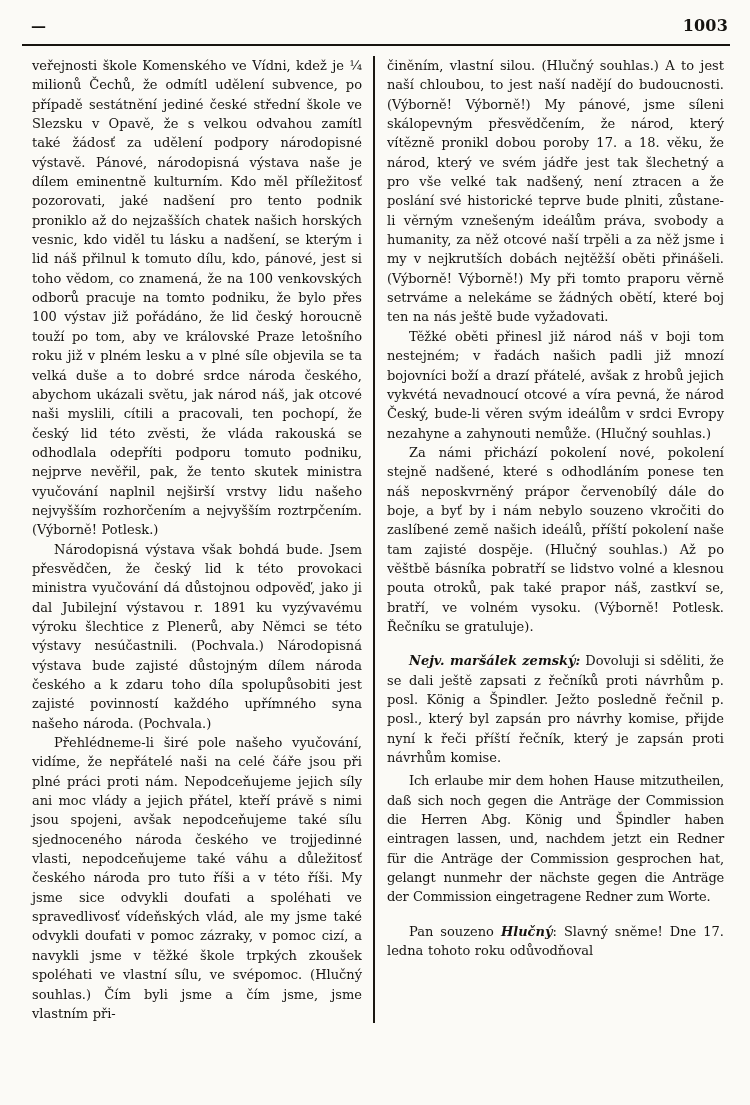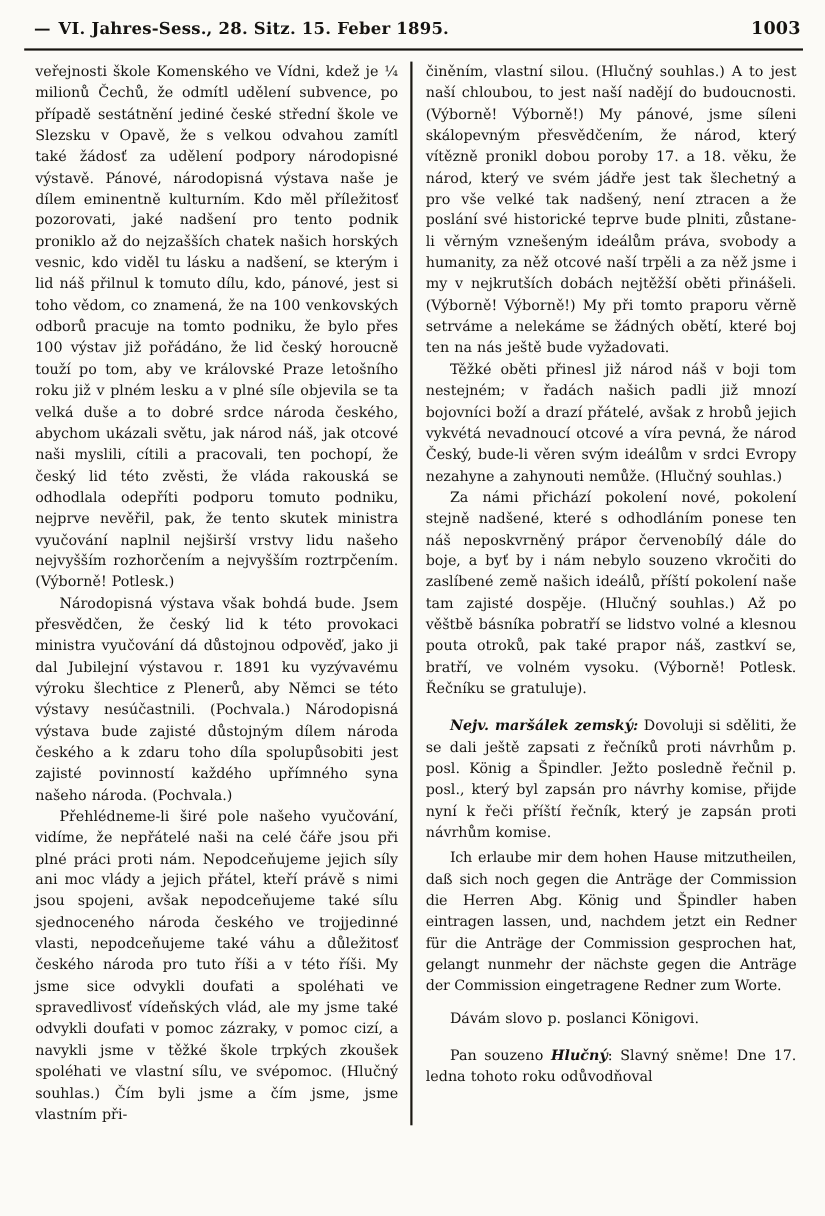--- a/index.html
+++ b/index.html
@@ -48,21 +48,20 @@
   .gap-md{margin-top:10px;}
   .gap-sm{margin-top:4px;}
 </style>
 </head>
 <body>
 
 <div class="page">
 
   <div class="header">
     <span class="sep">—</span>
-    <span>VI. Jahres-Sess., 28. Sitz. 15. Feber 1895.</span>
     <span class="pagenum">1003</span>
   </div>
   <div class="header-rule"></div>
 
   <div class="columns">
 
     <div class="col col-left">
       <p><span>veřejnosti škole Komenského ve Vídni, kdež je ¼ milionů Čechů, že odmítl udělení subvence, po případě sestátnění jediné české střední škole ve Slezsku v Opavě, že s velkou odvahou zamítl také žádosť za udělení podpory národopisné výstavě. Pánové, národopisná výstava naše je dílem eminentně kulturním. Kdo měl příležitosť pozorovati, jaké nadšení pro tento podnik proniklo až do nejzašších chatek našich horských vesnic, kdo viděl tu lásku a nadšení, se kterým i lid náš přilnul k tomuto dílu, kdo, pánové, jest si toho vědom, co znamená, že na 100 venkovských odborů pracuje na tomto podniku, že bylo přes 100 výstav již pořádáno, že lid český horoucně touží po tom, aby ve královské Praze letošního roku již v plném lesku a v plné síle objevila se ta velká duše a to dobré srdce národa českého, abychom ukázali světu, jak národ náš, jak otcové naši myslili, cítili a pracovali, ten pochopí, že český lid této zvěsti, že vláda rakouská se odhodlala odepříti podporu tomuto podniku, nejprve nevěřil, pak, že tento skutek ministra vyučování naplnil nejširší vrstvy lidu našeho nejvyšším rozhorčením a nejvyšším roztrpčením. (Výborně! Potlesk.)</span></p>
       <p class="indent"><span>Národopisná výstava však bohdá bude. Jsem přesvědčen, že český lid k této provokaci ministra vyučování dá důstojnou odpověď, jako ji dal Jubilejní výstavou r. 1891 ku vyzývavému výroku šlechtice z Plenerů, aby Němci se této výstavy nesúčastnili. (Pochvala.) Národopisná výstava bude zajisté důstojným dílem národa českého a k zdaru toho díla spolupůsobiti jest zajisté povinností každého upřímného syna našeho národa. (Pochvala.)</span></p>
       <p class="indent"><span>Přehlédneme-li širé pole našeho vyučování, vidíme, že nepřátelé naši na celé čáře jsou při plné práci proti nám. Nepodceňujeme jejich síly ani moc vlády a jejich přátel, kteří právě s nimi jsou spojeni, avšak nepodceňujeme také sílu sjednoceného národa českého ve trojjedinné vlasti, nepodceňujeme také váhu a důležitosť českého národa pro tuto říši a v této říši. My jsme sice odvykli doufati a spoléhati ve spravedlivosť vídeňských vlád, ale my jsme také odvykli doufati v pomoc zázraky, v pomoc cizí, a navykli jsme v těžké škole trpkých zkoušek spoléhati ve vlastní sílu, ve svépomoc. (Hlučný souhlas.) Čím byli jsme a čím jsme, jsme vlastním při-</span></p>
@@ -72,21 +71,20 @@
 
     <div class="col col-right">
       <p><span>činěním, vlastní silou. (Hlučný souhlas.) A to jest naší chloubou, to jest naší nadějí do budoucnosti. (Výborně! Výborně!) My pánové, jsme síleni skálopevným přesvědčením, že národ, který vítězně pronikl dobou poroby 17. a 18. věku, že národ, který ve svém jádře jest tak šlechetný a pro vše velké tak nadšený, není ztracen a že poslání své historické teprve bude plniti, zůstane-li věrným vznešeným ideálům práva, svobody a humanity, za něž otcové naší trpěli a za něž jsme i my v nejkrutších dobách nejtěžší oběti přinášeli. (Výborně! Výborně!) My při tomto praporu věrně setrváme a nelekáme se žádných obětí, které boj ten na nás ještě bude vyžadovati.</span></p>
       <p class="indent"><span>Těžké oběti přinesl již národ náš v boji tom nestejném; v řadách našich padli již mnozí bojovníci boží a drazí přátelé, avšak z hrobů jejich vykvétá nevadnoucí otcové a víra pevná, že národ Český, bude-li věren svým ideálům v srdci Evropy nezahyne a zahynouti nemůže. (Hlučný souhlas.)</span></p>
       <p class="indent"><span>Za námi přichází pokolení nové, pokolení stejně nadšené, které s odhodláním ponese ten náš neposkvrněný prápor červenobílý dále do boje, a byť by i nám nebylo souzeno vkročiti do zaslíbené země našich ideálů, příští pokolení naše tam zajisté dospěje. (Hlučný souhlas.) Až po věštbě básníka pobratří se lidstvo volné a klesnou pouta otroků, pak také prapor náš, zastkví se, bratří, ve volném vysoku. (Výborně! Potlesk. Řečníku se gratuluje).</span></p>
 
       <p class="indent gap-lg"><span class="bold">Nejv. maršálek zemský:</span><span> Dovoluji si sděliti, že se dali ještě zapsati z řečníků proti návrhům p. posl. König a Špindler. Ježto posledně řečnil p. posl., který byl zapsán pro návrhy komise, přijde nyní k řeči příští řečník, který je zapsán proti návrhům komise.</span></p>
 
       <p class="indent fraktur gap-sm"><span>Ich erlaube mir dem hohen Hause mitzutheilen, daß sich noch gegen die Anträge der Commission die Herren Abg. König und Špindler haben eintragen lassen, und, nachdem jetzt ein Redner für die Anträge der Commission gesprochen hat, gelangt nunmehr der nächste gegen die Anträge der Commission eingetragene Redner zum Worte.</span></p>
 
-      <p class="indent gap-md"><span>Dávám slovo p. poslanci Königovi.</span></p>
 
       <p class="indent gap-lg"><span>Pan souzeno </span><span class="bold">Hlučný</span><span>: Slavný sněme! Dne 17. ledna tohoto roku odůvodňoval</span></p>
 
     </div>
 
   </div>
 
 </div>
 
 </body></html>

